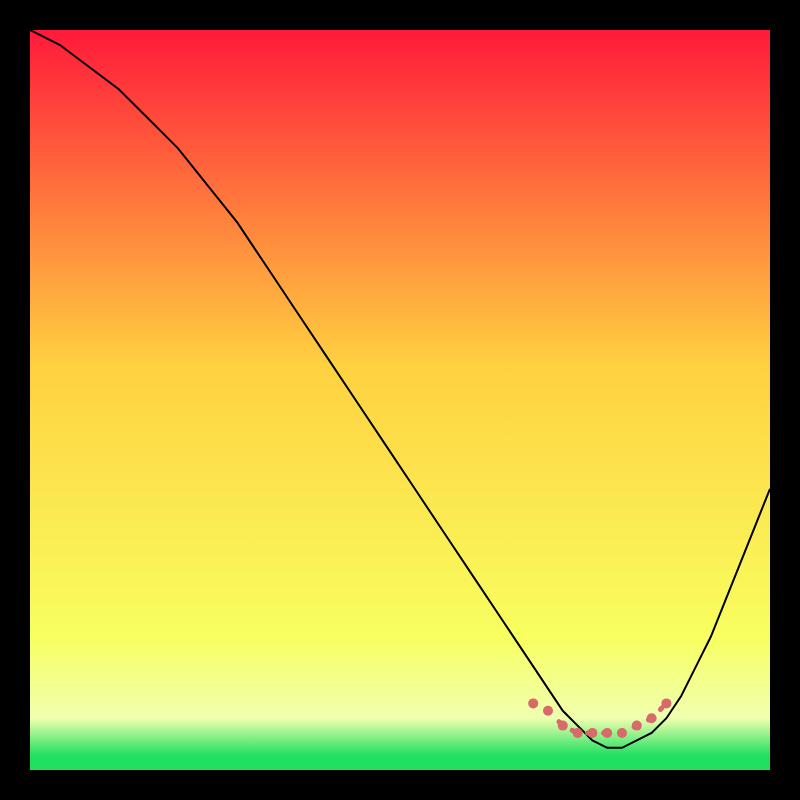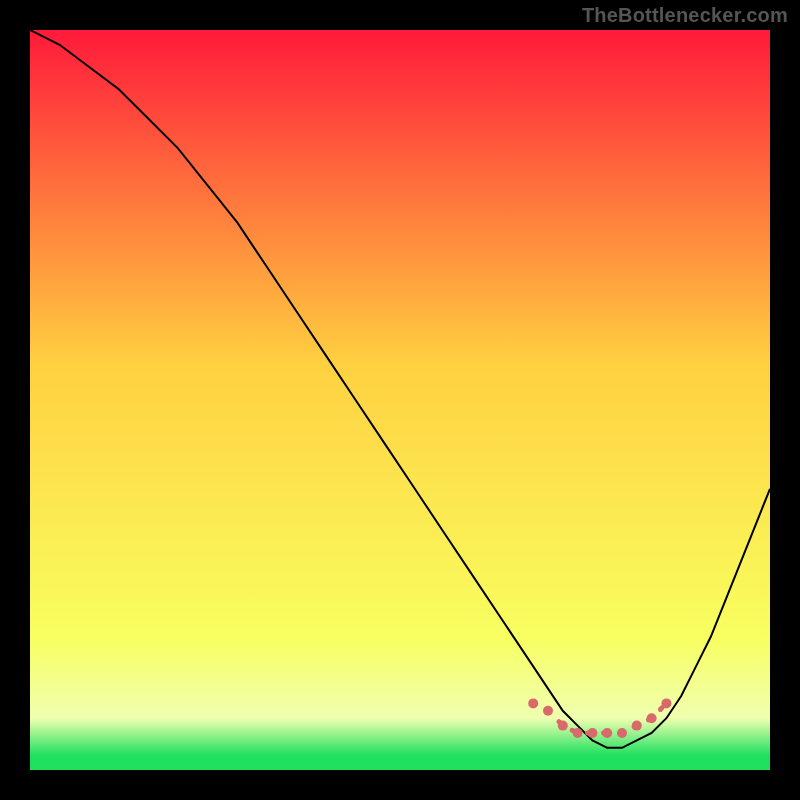--- a/index.html
+++ b/index.html
@@ -35,21 +35,20 @@
     width: 740px;
     height: 740px;
   }
   svg { display: block; }
 </style>
 </head>
 <body>
 
 <div class="frame">
 
-  <div class="watermark">TheBottlenecker.com</div>
 
   <div class="plot">
     <svg id="svg" width="740" height="740" viewBox="0 0 740 740">
       <defs>
         <linearGradient id="bgGrad" x1="0" y1="0" x2="0" y2="1">
           <stop id="g0" offset="0%" stop-color="#ff1a3a"></stop>
           <stop id="g1" offset="45%" stop-color="#ffd040"></stop>
           <stop id="g2" offset="82%" stop-color="#f8ff60"></stop>
           <stop id="g2b" offset="93%" stop-color="#f0ffb0"></stop>
           <stop id="g3" offset="98%" stop-color="#20e060"></stop>

